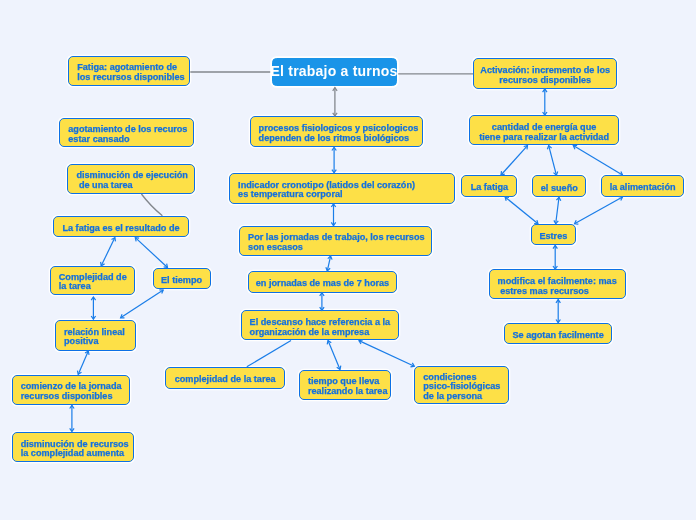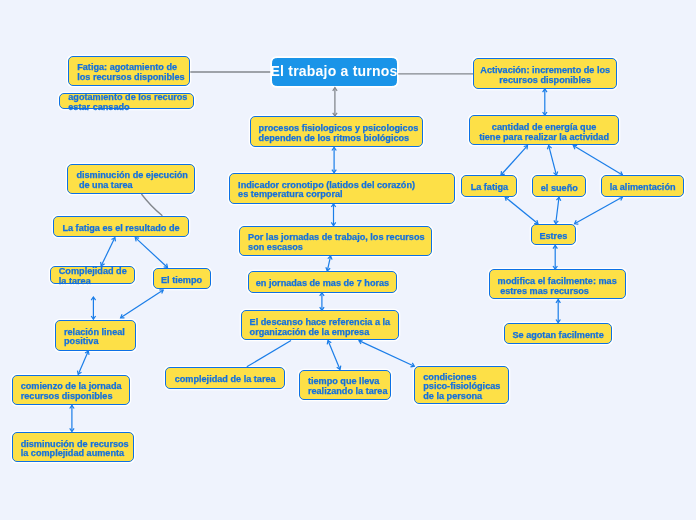--- a/index.html
+++ b/index.html
@@ -145,32 +145,32 @@
       </g>
       <g>
         <path d="M 71.9 405.3 L 71.9 431.5" stroke="#1a7de8" stroke-width="1.2" fill="none"></path>
         <path d="M 69.7 428.3 L 71.9 431.5 L 74.10000000000001 428.3" fill="none" stroke="#1a7de8" stroke-width="1.2" stroke-linecap="butt" stroke-linejoin="miter"></path>
         <path d="M 74.10000000000001 408.5 L 71.9 405.3 L 69.7 408.5" fill="none" stroke="#1a7de8" stroke-width="1.2" stroke-linecap="butt" stroke-linejoin="miter"></path>
       </g>
     </svg>
   <div class="node root al-center" style="left:271.5px;top:57.5px;width:125px;height:28px"><span class="ln">El trabajo a turnos</span></div>
   <div class="node" style="left:68.1px;top:55.8px;width:121.9px;height:30.1px"><span class="ln">Fatiga: agotamiento de</span><span class="ln">los recursos disponibles</span></div>
   <div class="node al-center" style="left:473px;top:58.3px;width:144.4px;height:30.5px"><span class="ln">Activación: incremento de los</span><span class="ln">recursos disponibles</span></div>
-  <div class="node" style="left:59.2px;top:93px;width:135.2px;height:16px"><span class="ln">agotamiento de los recuros</span><span class="ln">estar cansado</span></div>
+  <div class="node" style="left:59.2px;top:118px;width:135.2px;height:29px"><span class="ln">agotamiento de los recuros</span><span class="ln">estar cansado</span></div>
   <div class="node al-center" style="left:469.3px;top:115.3px;width:149.6px;height:30.2px"><span class="ln">cantidad de energía que</span><span class="ln">tiene para realizar la actividad</span></div>
   <div class="node" style="left:249.5px;top:116.2px;width:173px;height:30.8px"><span class="ln">procesos fisiologicos y psicologicos</span><span class="ln">dependen de los ritmos biológicos</span></div>
   <div class="node" style="left:67.3px;top:163.5px;width:127.6px;height:30.4px"><span class="ln">disminución de ejecución</span><span class="ln"> de una tarea</span></div>
   <div class="node" style="left:229px;top:173px;width:226px;height:30.5px"><span class="ln">Indicador cronotipo (latidos del corazón)</span><span class="ln">es temperatura corporal</span></div>
   <div class="node al-center" style="left:461.4px;top:175.1px;width:56px;height:22px"><span class="ln">La fatiga</span></div>
   <div class="node al-center" style="left:532.4px;top:175.3px;width:53.8px;height:22px"><span class="ln">el sueño</span></div>
   <div class="node al-center" style="left:601px;top:174.9px;width:83.2px;height:22.2px"><span class="ln">la alimentación</span></div>
   <div class="node al-center" style="left:53.2px;top:215.8px;width:135.6px;height:21.7px"><span class="ln">La fatiga es el resultado de</span></div>
   <div class="node" style="left:239px;top:225.5px;width:193.3px;height:30.4px"><span class="ln">Por las jornadas de trabajo, los recursos</span><span class="ln">son escasos</span></div>
   <div class="node al-center" style="left:530.8px;top:223.9px;width:45.1px;height:21.6px"><span class="ln">Estres</span></div>
-  <div class="node" style="left:49.7px;top:265.7px;width:85.2px;height:18px"><span class="ln">Complejidad de</span><span class="ln">la tarea</span></div>
+  <div class="node" style="left:49.7px;top:265.7px;width:85.2px;height:29px"><span class="ln">Complejidad de</span><span class="ln">la tarea</span></div>
   <div class="node al-center" style="left:152.5px;top:267.7px;width:58.1px;height:21.7px"><span class="ln">El tiempo</span></div>
   <div class="node al-center" style="left:247.6px;top:270.8px;width:149.8px;height:22px"><span class="ln">en jornadas de mas de 7 horas</span></div>
   <div class="node" style="left:488.5px;top:269.3px;width:137.8px;height:30.2px"><span class="ln">modifica el facilmente: mas</span><span class="ln"> estres mas recursos</span></div>
   <div class="node" style="left:54.9px;top:320px;width:81.6px;height:30.5px"><span class="ln">relación lineal</span><span class="ln">positiva</span></div>
   <div class="node" style="left:240.5px;top:310.3px;width:158.4px;height:30.2px"><span class="ln">El descanso hace referencia a la</span><span class="ln">organización de la empresa</span></div>
   <div class="node al-center" style="left:503.8px;top:322.8px;width:108.6px;height:21.7px"><span class="ln">Se agotan facilmente</span></div>
   <div class="node al-center" style="left:165.4px;top:366.6px;width:119.5px;height:22.2px"><span class="ln">complejidad de la tarea</span></div>
   <div class="node" style="left:298.8px;top:369.5px;width:92px;height:30.4px"><span class="ln">tiempo que lleva</span><span class="ln">realizando la tarea</span></div>
   <div class="node" style="left:414.2px;top:366px;width:95px;height:38px"><span class="ln">condiciones</span><span class="ln">psico-fisiológicas</span><span class="ln">de la persona</span></div>
   <div class="node" style="left:11.6px;top:374.6px;width:118px;height:30.5px"><span class="ln">comienzo de la jornada</span><span class="ln">recursos disponibles</span></div>

